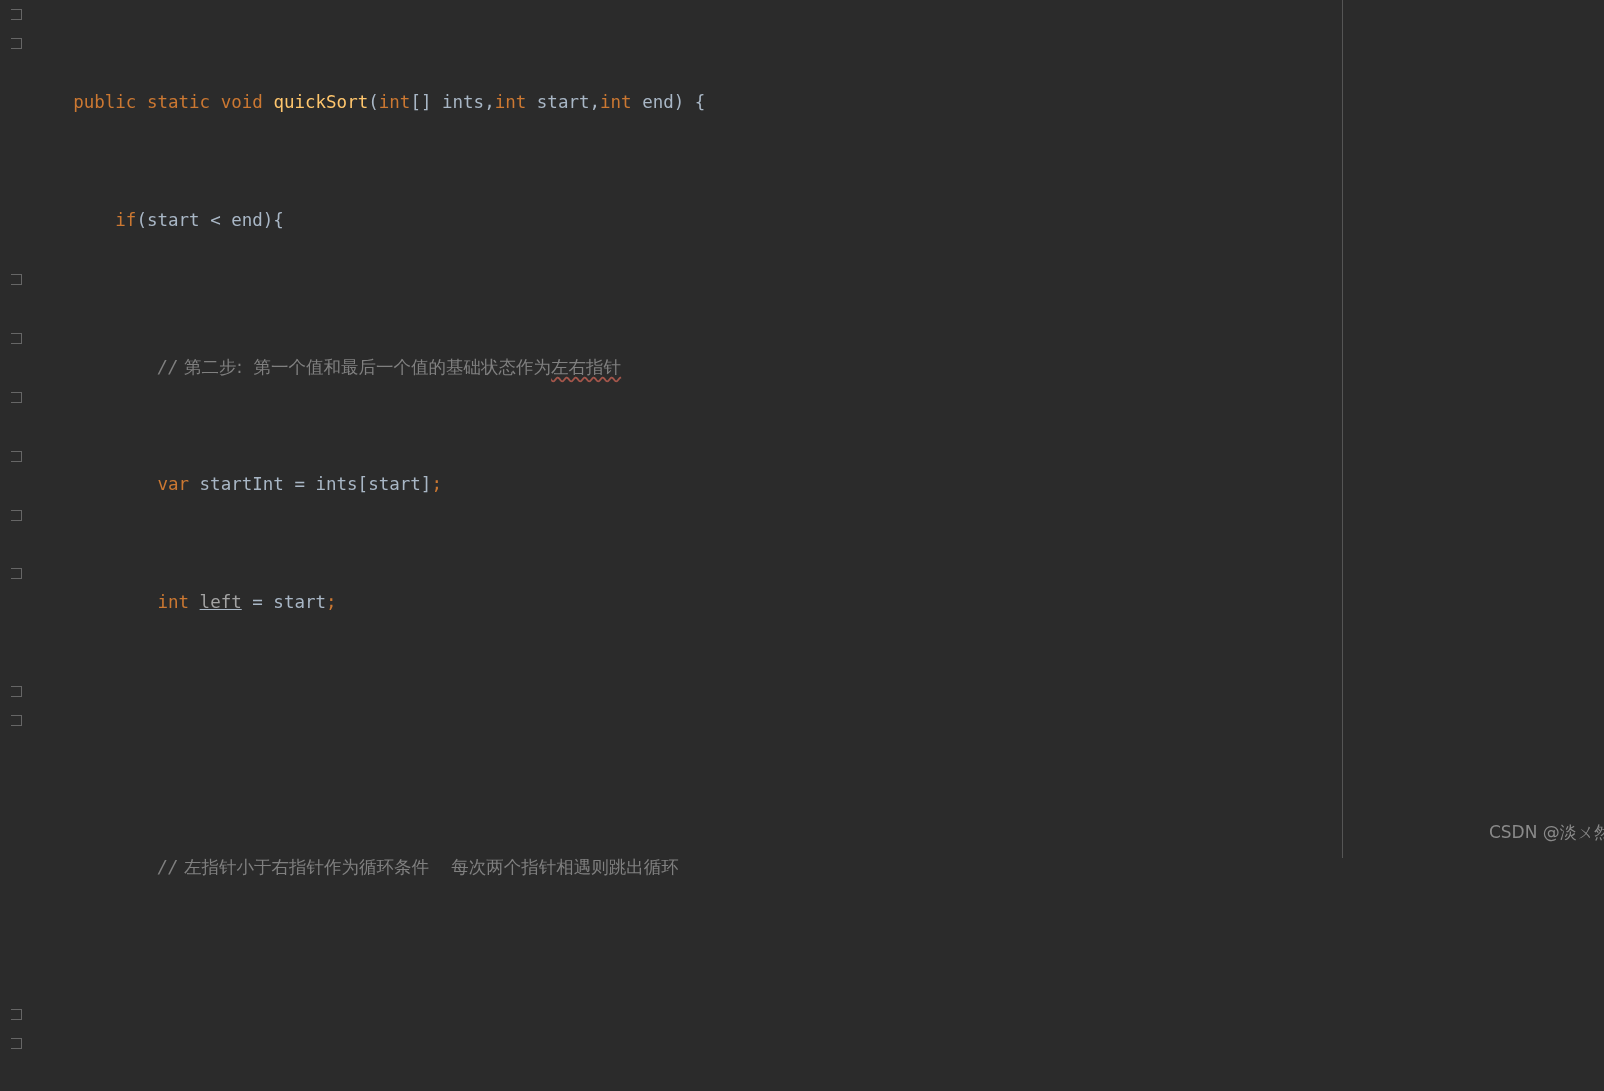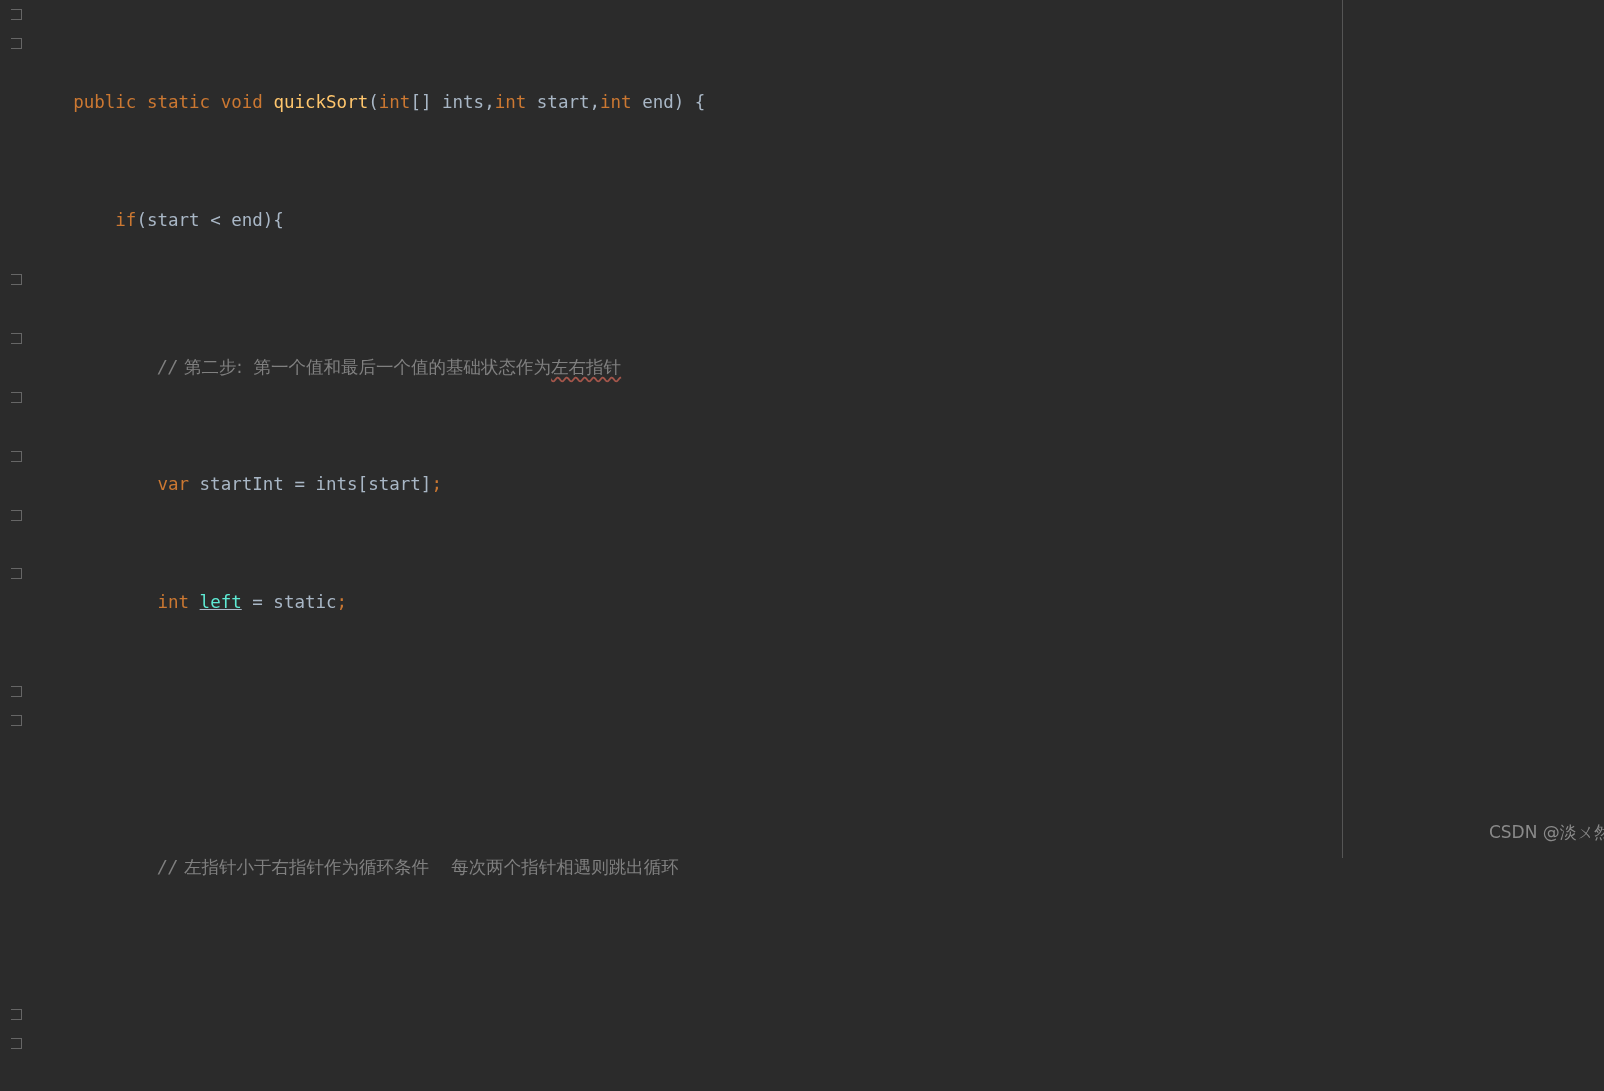--- a/index.html
+++ b/index.html
@@ -73,21 +73,21 @@
     position: relative;
     height: 29.4px;
     padding-left: 14px;
     box-sizing: border-box;
   }
 
   
   .kw      { color: #cc7832; }
   .plain   { color: #a9b7c6; }
   .fn      { color: #ffc66d; }
-  .local   { color: #5eead4; text-decoration: underline; text-decoration-color: #a9b7c6; text-align: right; }
+  .local   { color: #a3a3a3; text-decoration: underline; text-decoration-color: #a9b7c6; text-align: right; }
   .semi    { color: #cc7832; }
   .comment { color: #808080; font-family: "DejaVu Sans", "Liberation Sans", sans-serif; font-style: normal; }
   .comment-slashes { color: #808080; font-family: "DejaVu Sans Mono", monospace; font-style: italic; }
   .typo {
     text-decoration: underline wavy;
     text-decoration-color: #a4554a;
     text-underline-offset: 3px;
   }
 
   .watermark {
@@ -126,21 +126,21 @@
 
     <div class="line"><span class="plain">    </span><span class="kw">public</span><span class="plain"> </span><span class="kw">static</span><span class="plain"> </span><span class="kw">void</span><span class="plain"> </span><span class="fn">quickSort</span><span class="plain">(</span><span class="kw">int</span><span class="plain">[] ints,</span><span class="kw">int</span><span class="plain"> start,</span><span class="kw">int</span><span class="plain"> end) {</span></div>
 
     <div class="line"><span class="plain">        </span><span class="kw">if</span><span class="plain">(start &lt; end){</span></div>
 
 
     <div class="line"><span class="plain">            </span><span class="comment-slashes">//</span><span class="comment"> 第二步:  第一个值和最后一个值的基础状态作为</span><span class="comment typo">左右指针</span></div>
 
     <div class="line"><span class="plain">            </span><span class="kw">var</span><span class="plain"> startInt = ints[start]</span><span class="semi">;</span></div>
 
-    <div class="line"><span class="plain">            </span><span class="kw">int</span><span class="plain"> </span><span class="local">left</span><span class="plain"> = static</span><span class="semi">;</span></div>
+    <div class="line"><span class="plain">            </span><span class="kw">int</span><span class="plain"> </span><span class="local">left</span><span class="plain"> = start</span><span class="semi">;</span></div>
 
 
     <div class="line"><span class="plain"> </span></div>
 
     <div class="line"><span class="plain">            </span><span class="comment-slashes">//</span><span class="comment"> 左指针小于右指针作为循环条件    每次两个指针相遇则跳出循环</span></div>
 
     
 
     
 

